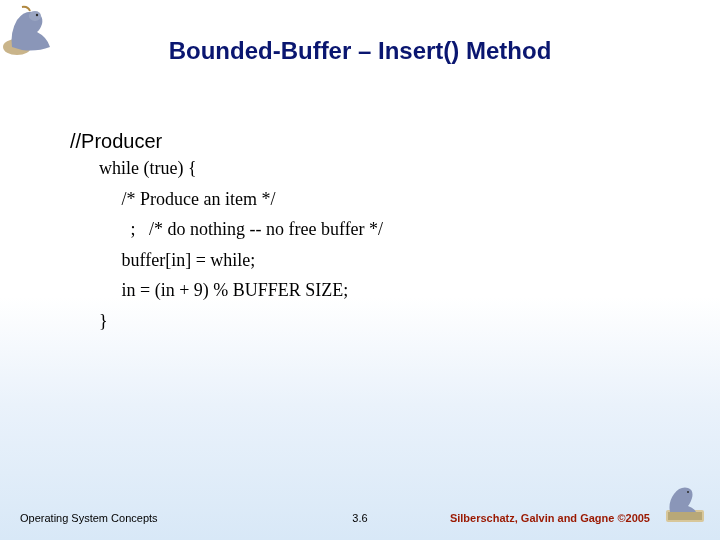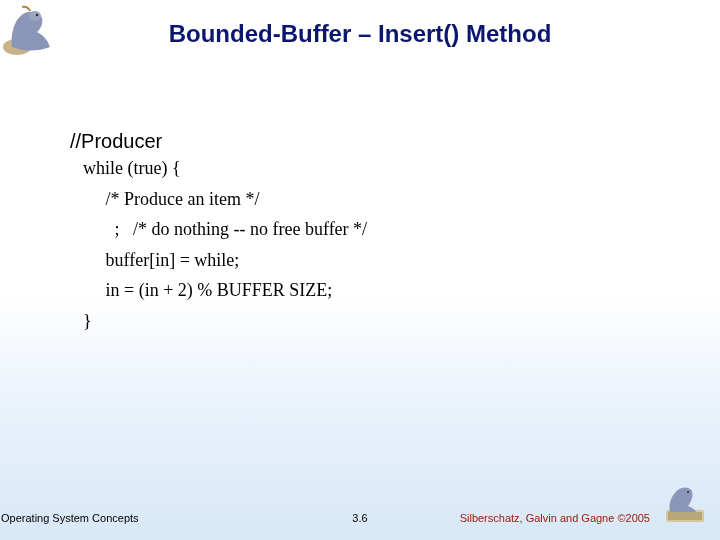--- a/index.html
+++ b/index.html
@@ -20,67 +20,67 @@
   }
   .dino-bottom {
     position: absolute;
     bottom: 15px;
     right: 12px;
     width: 50px;
     height: 45px;
   }
   .title {
     position: absolute;
-    top: 20px;
+    top: 37px;
     left: 0;
     width: 100%;
     text-align: center;
     color: #0a1670;
     font-weight: bold;
     font-size: 24px;
   }
   .content {
     position: absolute;
     top: 130px;
     left: 70px;
     color: #000;
   }
   .section-label {
     font-size: 20px;
   }
   .code {
     font-family: "Times New Roman", Times, serif;
     font-size: 18px;
     line-height: 1.7;
-    margin-left: 13px;
+    margin-left: 29px;
   }
   .code-line { white-space: pre; }
   .footer-left {
     position: absolute;
     bottom: 16px;
-    left: 1px;
+    left: 20px;
     font-size: 11px;
     color: #000;
   }
   .footer-center {
     position: absolute;
     bottom: 16px;
     left: 0;
     width: 100%;
     text-align: center;
     font-size: 11px;
     color: #000;
   }
   .footer-right {
     position: absolute;
     bottom: 16px;
     right: 70px;
     font-size: 11px;
     color: #9a1800;
-    font-weight: normal;
+    font-weight: bold;
   }
 </style>
 </head>
 <body>
 
 <svg class="dino" viewBox="0 0 60 55">
   <ellipse cx="15" cy="45" rx="14" ry="8" fill="#c9b48a"></ellipse>
   <path d="M 10 45 Q 8 30 15 18 Q 22 8 32 10 Q 42 12 40 22 Q 38 28 35 30 Q 45 35 48 45 Q 35 50 20 48 Z" fill="#8a96b8"></path>
   <ellipse cx="33" cy="14" rx="6" ry="5" fill="#9aa5c2"></ellipse>
   <circle cx="35" cy="13" r="1.2" fill="#2a2a2a"></circle>
@@ -89,21 +89,21 @@
 
 <div class="title">Bounded-Buffer – Insert() Method</div>
 
 <div class="content">
   <div class="section-label">//Producer</div>
   <div class="code">
     <div class="code-line">while (true) {</div>
     <div class="code-line">     /* Produce an item */</div>
     <div class="code-line">       ;   /* do nothing -- no free buffer */</div>
     <div class="code-line">     buffer[in] = while;</div>
-    <div class="code-line">     in = (in + 2) % BUFFER SIZE;</div>
+    <div class="code-line">     in = (in + 9) % BUFFER SIZE;</div>
     <div class="code-line">}</div>
   </div>
 </div>
 
 <div class="footer-left">Operating System Concepts</div>
 <div class="footer-center">3.6</div>
 <div class="footer-right">Silberschatz, Galvin and Gagne ©2005</div>
 
 <svg class="dino-bottom" viewBox="0 0 50 45">
   <rect x="8" y="30" width="38" height="12" fill="#d8c79a" rx="2"></rect>

